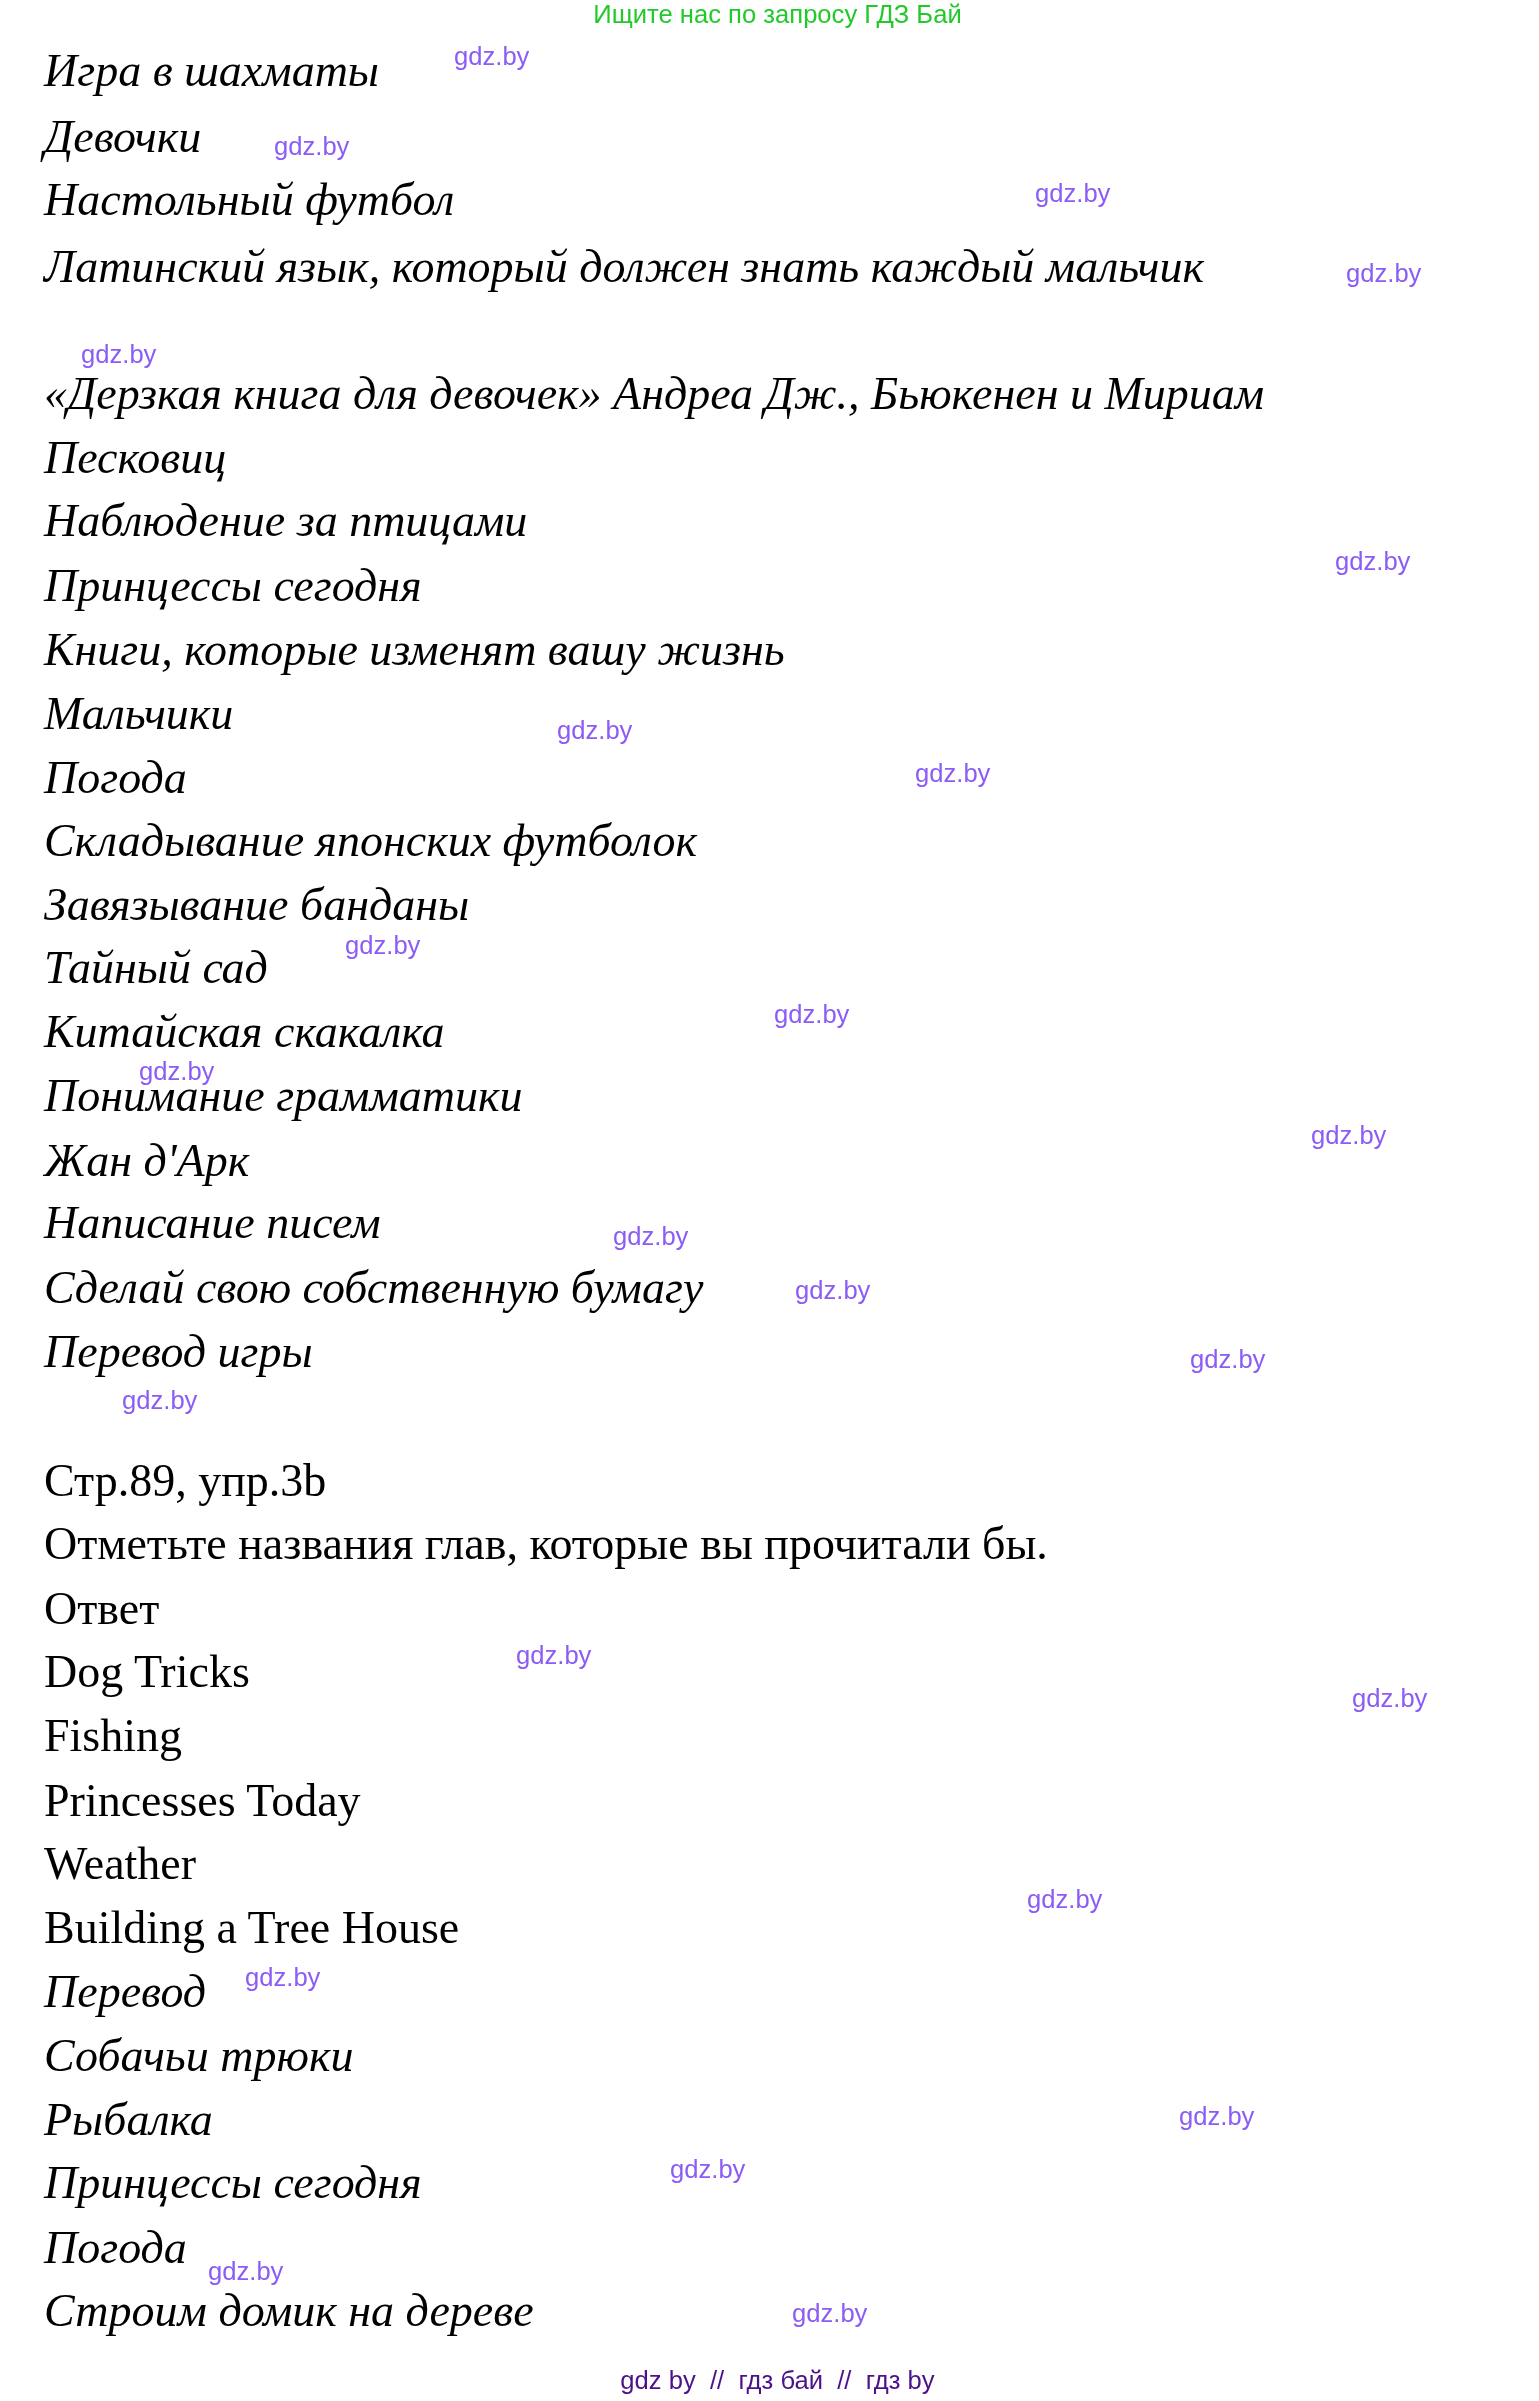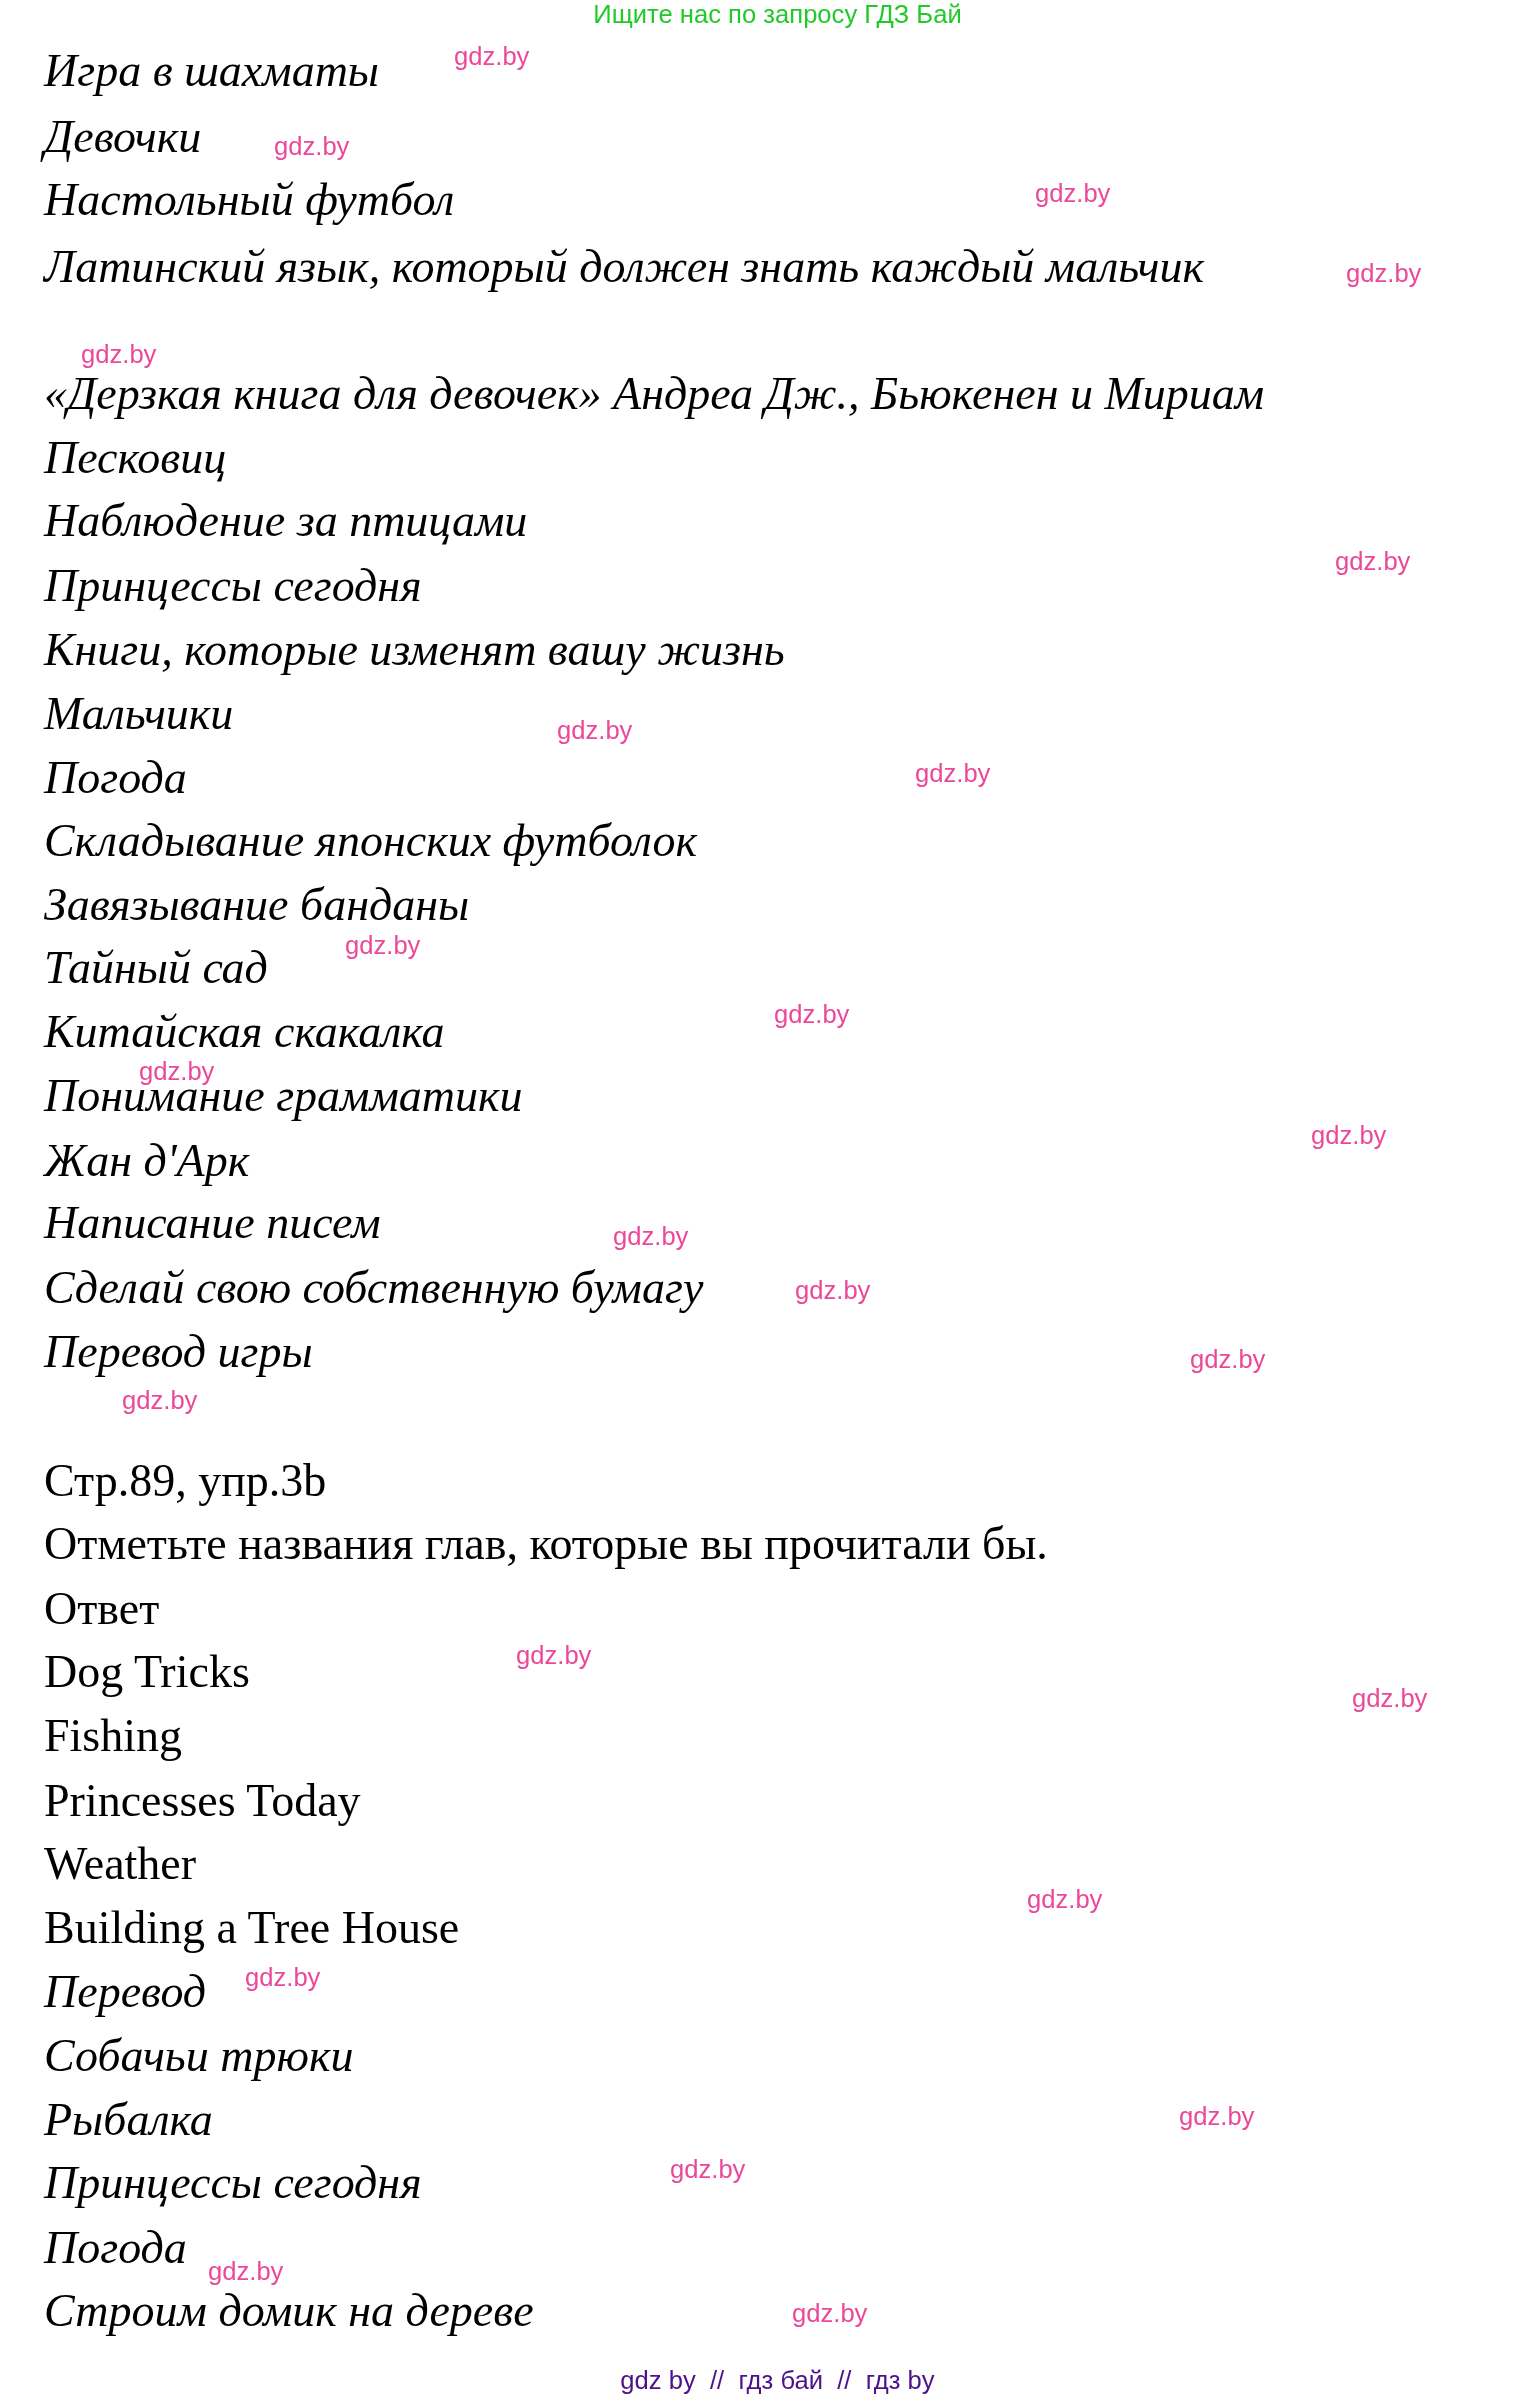--- a/index.html
+++ b/index.html
@@ -16,21 +16,21 @@
       font-size: 25.6px; line-height: 33px; color: #4b128a; white-space: pre;
     }
     .line {
       position: absolute; left: 36px; white-space: nowrap;
       font-family: "Liberation Serif", serif; font-size: 46px; line-height: 46px; color: #000000;
     }
     .line.italic { font-style: italic; font-weight: normal; }
     .line.bold { font-weight: normal; font-style: normal; }
     .wm {
       position: absolute; white-space: nowrap;
-      font-family: "Liberation Sans", sans-serif; font-size: 25.6px; line-height: 25.6px; color: #ec4899;
+      font-family: "Liberation Sans", sans-serif; font-size: 25.6px; line-height: 25.6px; color: #8b5cf6;
     }
   </style>
 </head>
 <body>
 
 <div class="page">
 
   <div class="header-banner">Ищите нас по запросу ГДЗ Бай</div>
 
   <div class="line italic" style="top:48px">Игра в шахматы</div>

